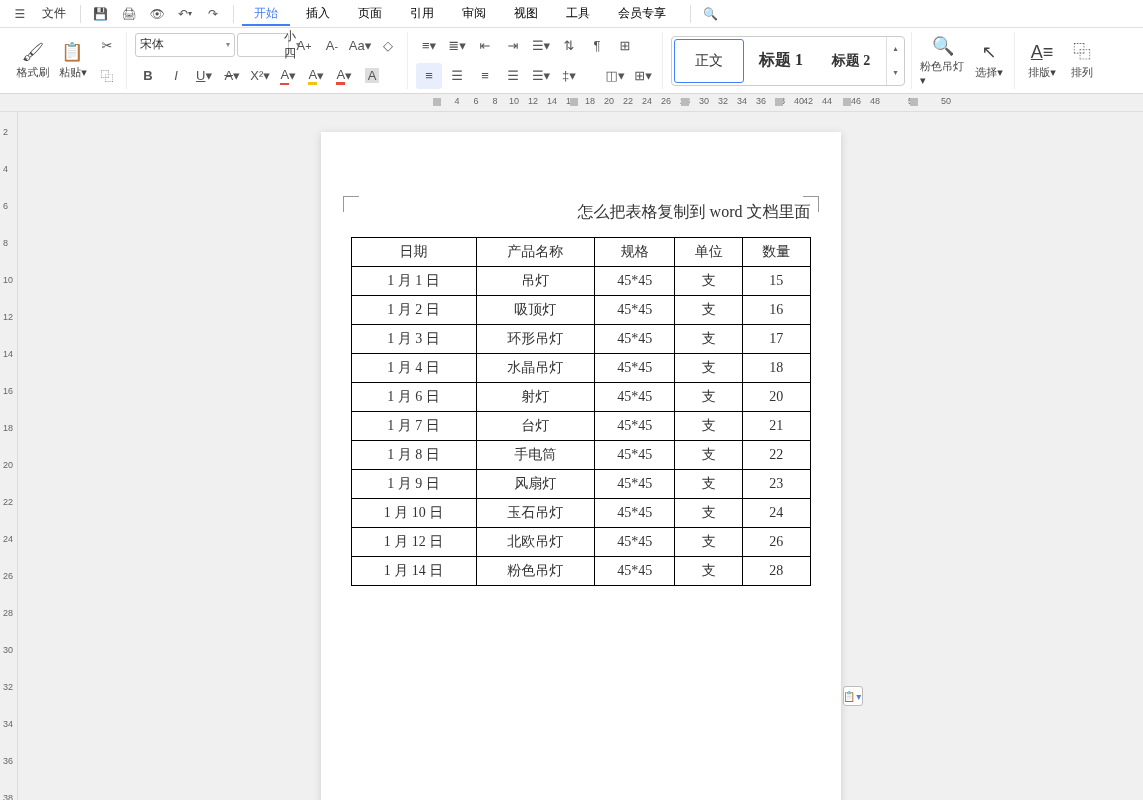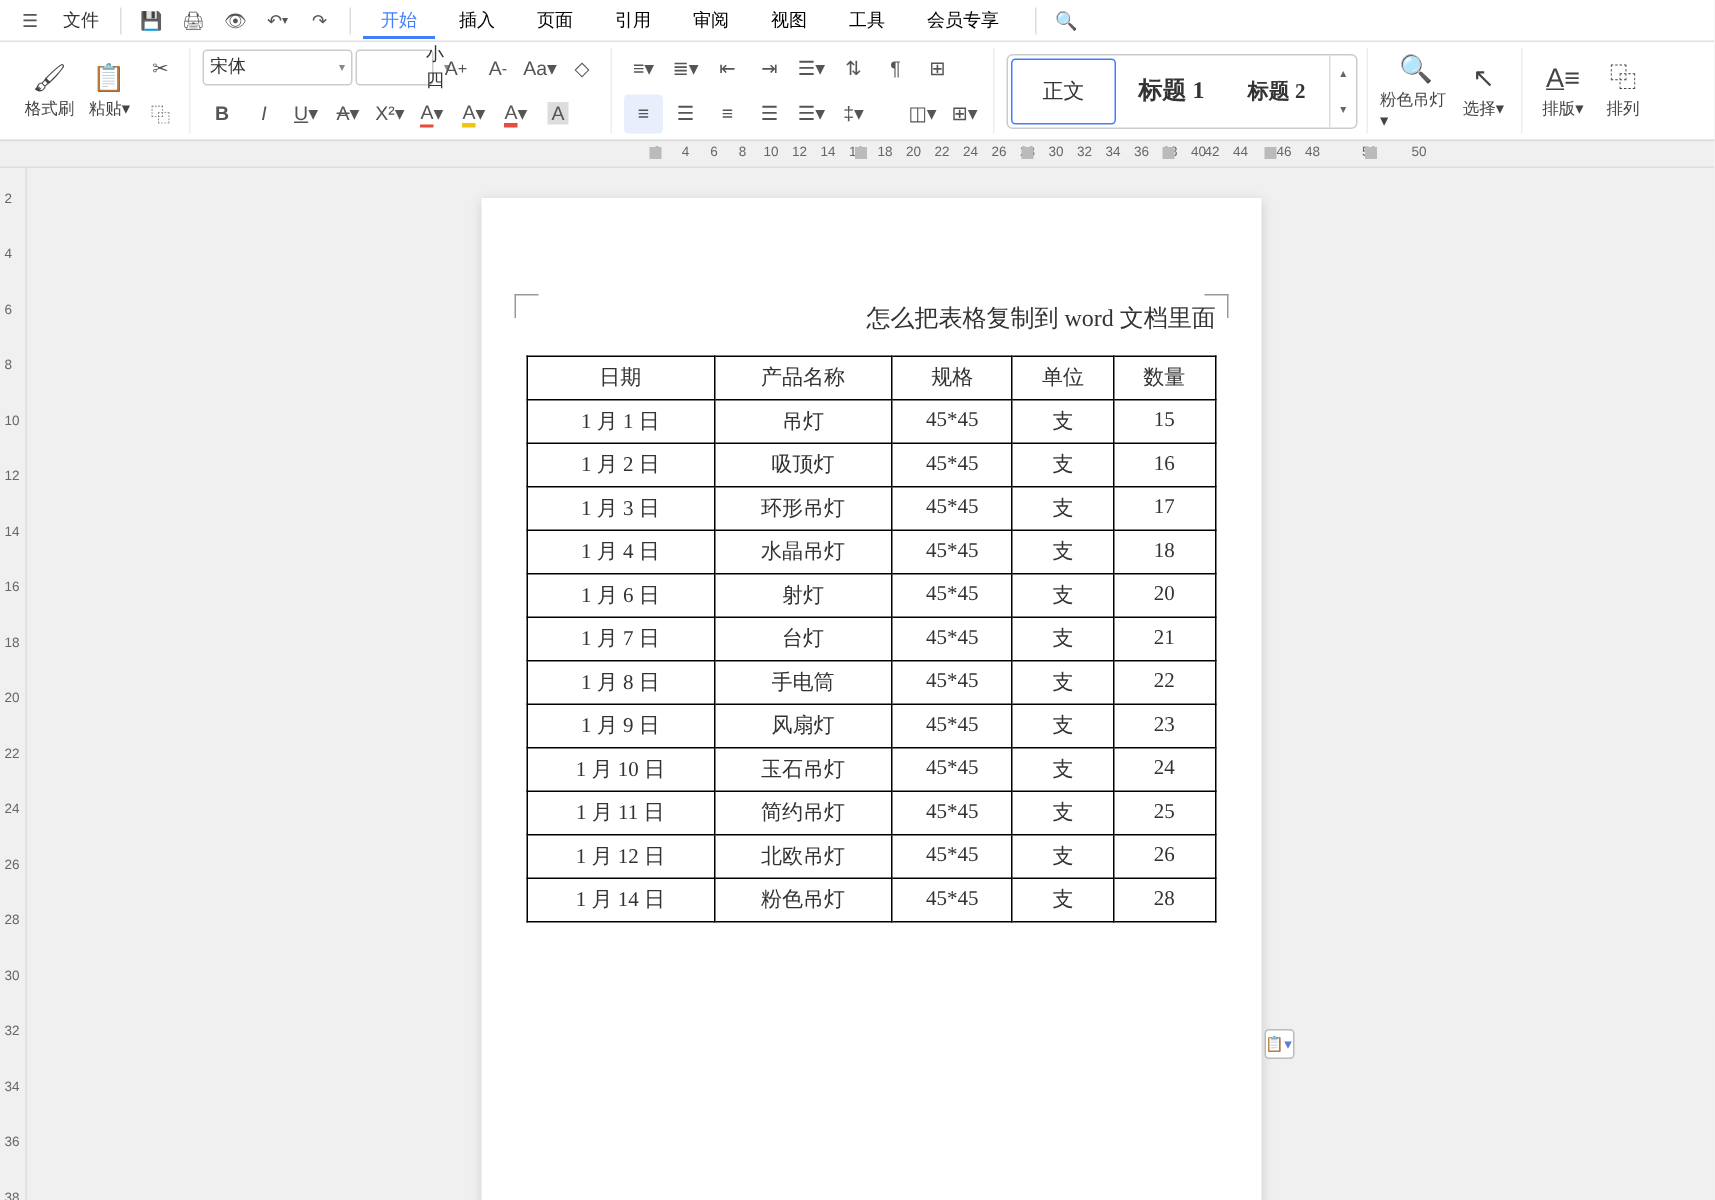--- a/index.html
+++ b/index.html
@@ -328,27 +328,20 @@
               <td>23</td>
             </tr>
             <tr>
               <td>1 月 10 日</td>
               <td>玉石吊灯</td>
               <td>45*45</td>
               <td>支</td>
               <td>24</td>
             </tr>
             <tr>
-              <td>1 月 11 日</td>
-              <td>简约吊灯</td>
-              <td>45*45</td>
-              <td>支</td>
-              <td>25</td>
-            </tr>
-            <tr>
               <td>1 月 12 日</td>
               <td>北欧吊灯</td>
               <td>45*45</td>
               <td>支</td>
               <td>26</td>
             </tr>
             <tr>
               <td>1 月 14 日</td>
               <td>粉色吊灯</td>
               <td>45*45</td>

